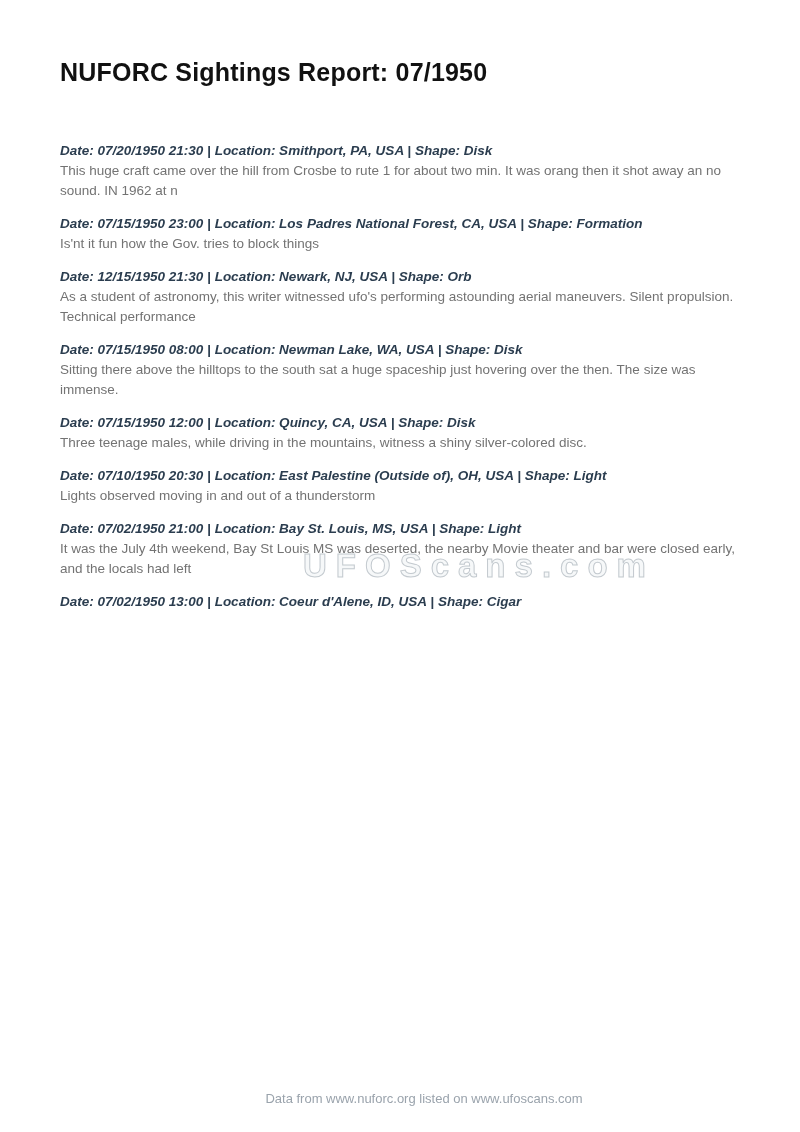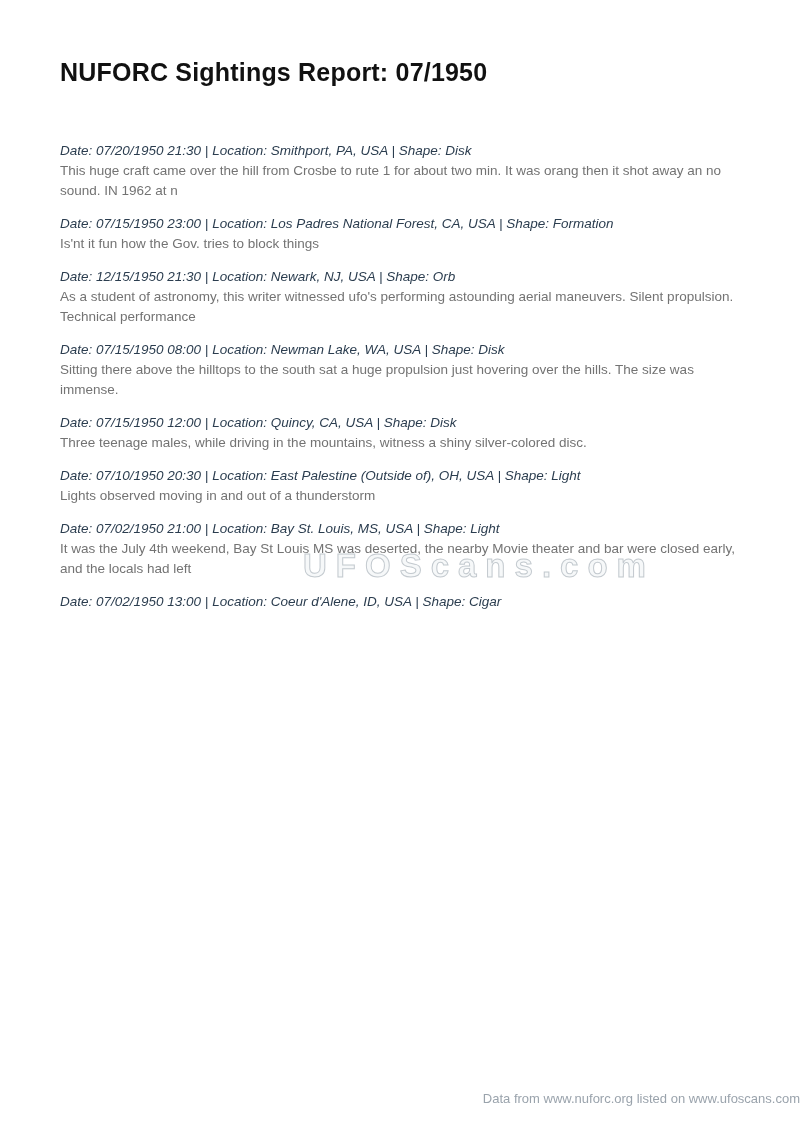--- a/index.html
+++ b/index.html
@@ -28,21 +28,21 @@
     color: #111111;
     margin-bottom: 54px;
     letter-spacing: 0.2px;
   }
   .sighting {
     margin-bottom: 13px;
   }
   .sighting-header {
     font-size: 13.5px;
     line-height: 20px;
-    font-weight: normal;
+    font-weight: bold;
     font-style: italic;
     color: #2b3d4f;
   }
   .sighting-desc {
     font-size: 13.5px;
     line-height: 20px;
     color: #737373;
   }
   .watermark {
     position: absolute;
@@ -57,21 +57,21 @@
     -webkit-text-stroke: 1px rgba(158, 168, 177, 0.6);
     white-space: nowrap;
     pointer-events: none;
   }
   .footer {
     position: absolute;
     z-index: 1;
     bottom: 26px;
     left: 0;
     width: 100%;
-    text-align: right;
+    text-align: center;
     font-size: 13px;
     line-height: 15px;
     color: #9aa3ac;
     padding-left: 48px;
   }
 </style>
 </head>
 <body>
 
 <div class="page">
@@ -94,21 +94,21 @@
         <div class="sighting-desc">Is'nt it fun how the Gov. tries to block things</div>
       </article>
 
       <article class="sighting">
         <div class="sighting-header">Date: 12/15/1950 21:30 | Location: Newark, NJ, USA | Shape: Orb</div>
         <div class="sighting-desc">As a student of astronomy, this writer witnessed ufo's performing astounding aerial maneuvers. Silent propulsion. Technical performance</div>
       </article>
 
       <article class="sighting">
         <div class="sighting-header">Date: 07/15/1950 08:00 | Location: Newman Lake, WA, USA | Shape: Disk</div>
-        <div class="sighting-desc">Sitting there above the hilltops to the south sat a huge propulsion just hovering over the hills. The size was immense.</div>
+        <div class="sighting-desc">Sitting there above the hilltops to the south sat a huge spaceship just hovering over the then. The size was immense.</div>
       </article>
 
       <article class="sighting">
         <div class="sighting-header">Date: 07/15/1950 12:00 | Location: Quincy, CA, USA | Shape: Disk</div>
         <div class="sighting-desc">Three teenage males, while driving in the mountains, witness a shiny silver-colored disc.</div>
       </article>
 
       <article class="sighting">
         <div class="sighting-header">Date: 07/10/1950 20:30 | Location: East Palestine (Outside of), OH, USA | Shape: Light</div>
         <div class="sighting-desc">Lights observed moving in and out of a thunderstorm</div>

